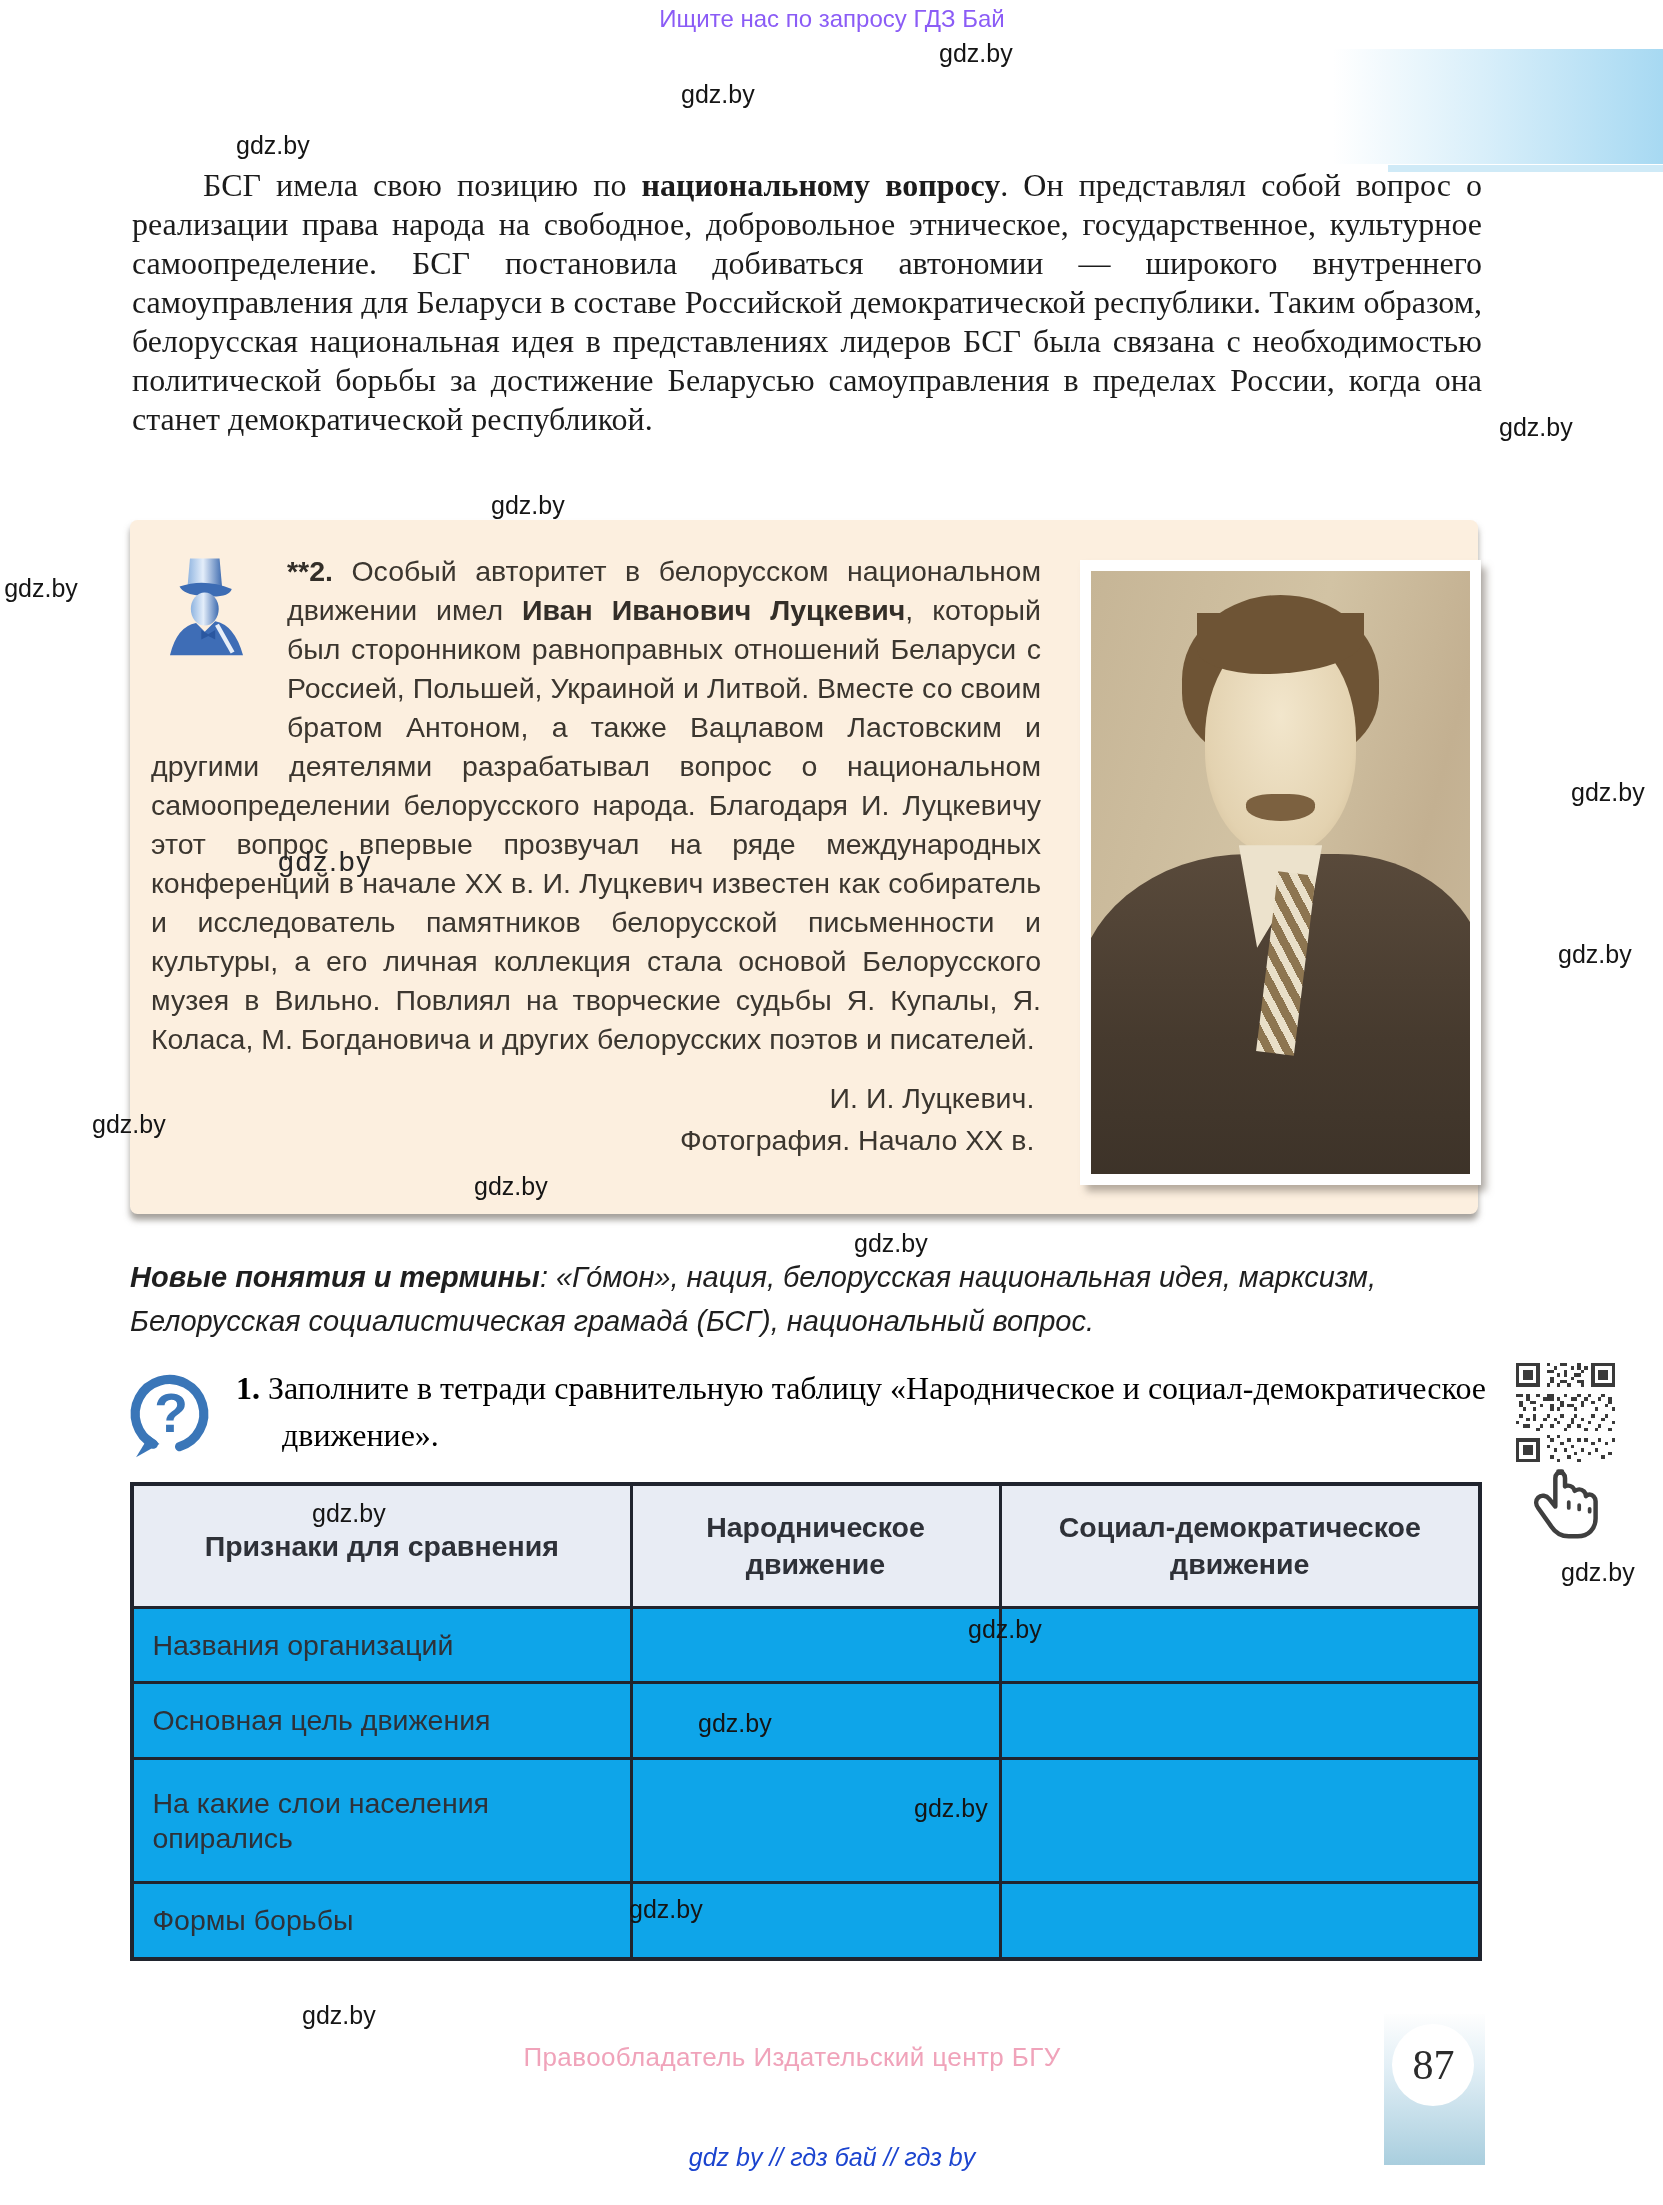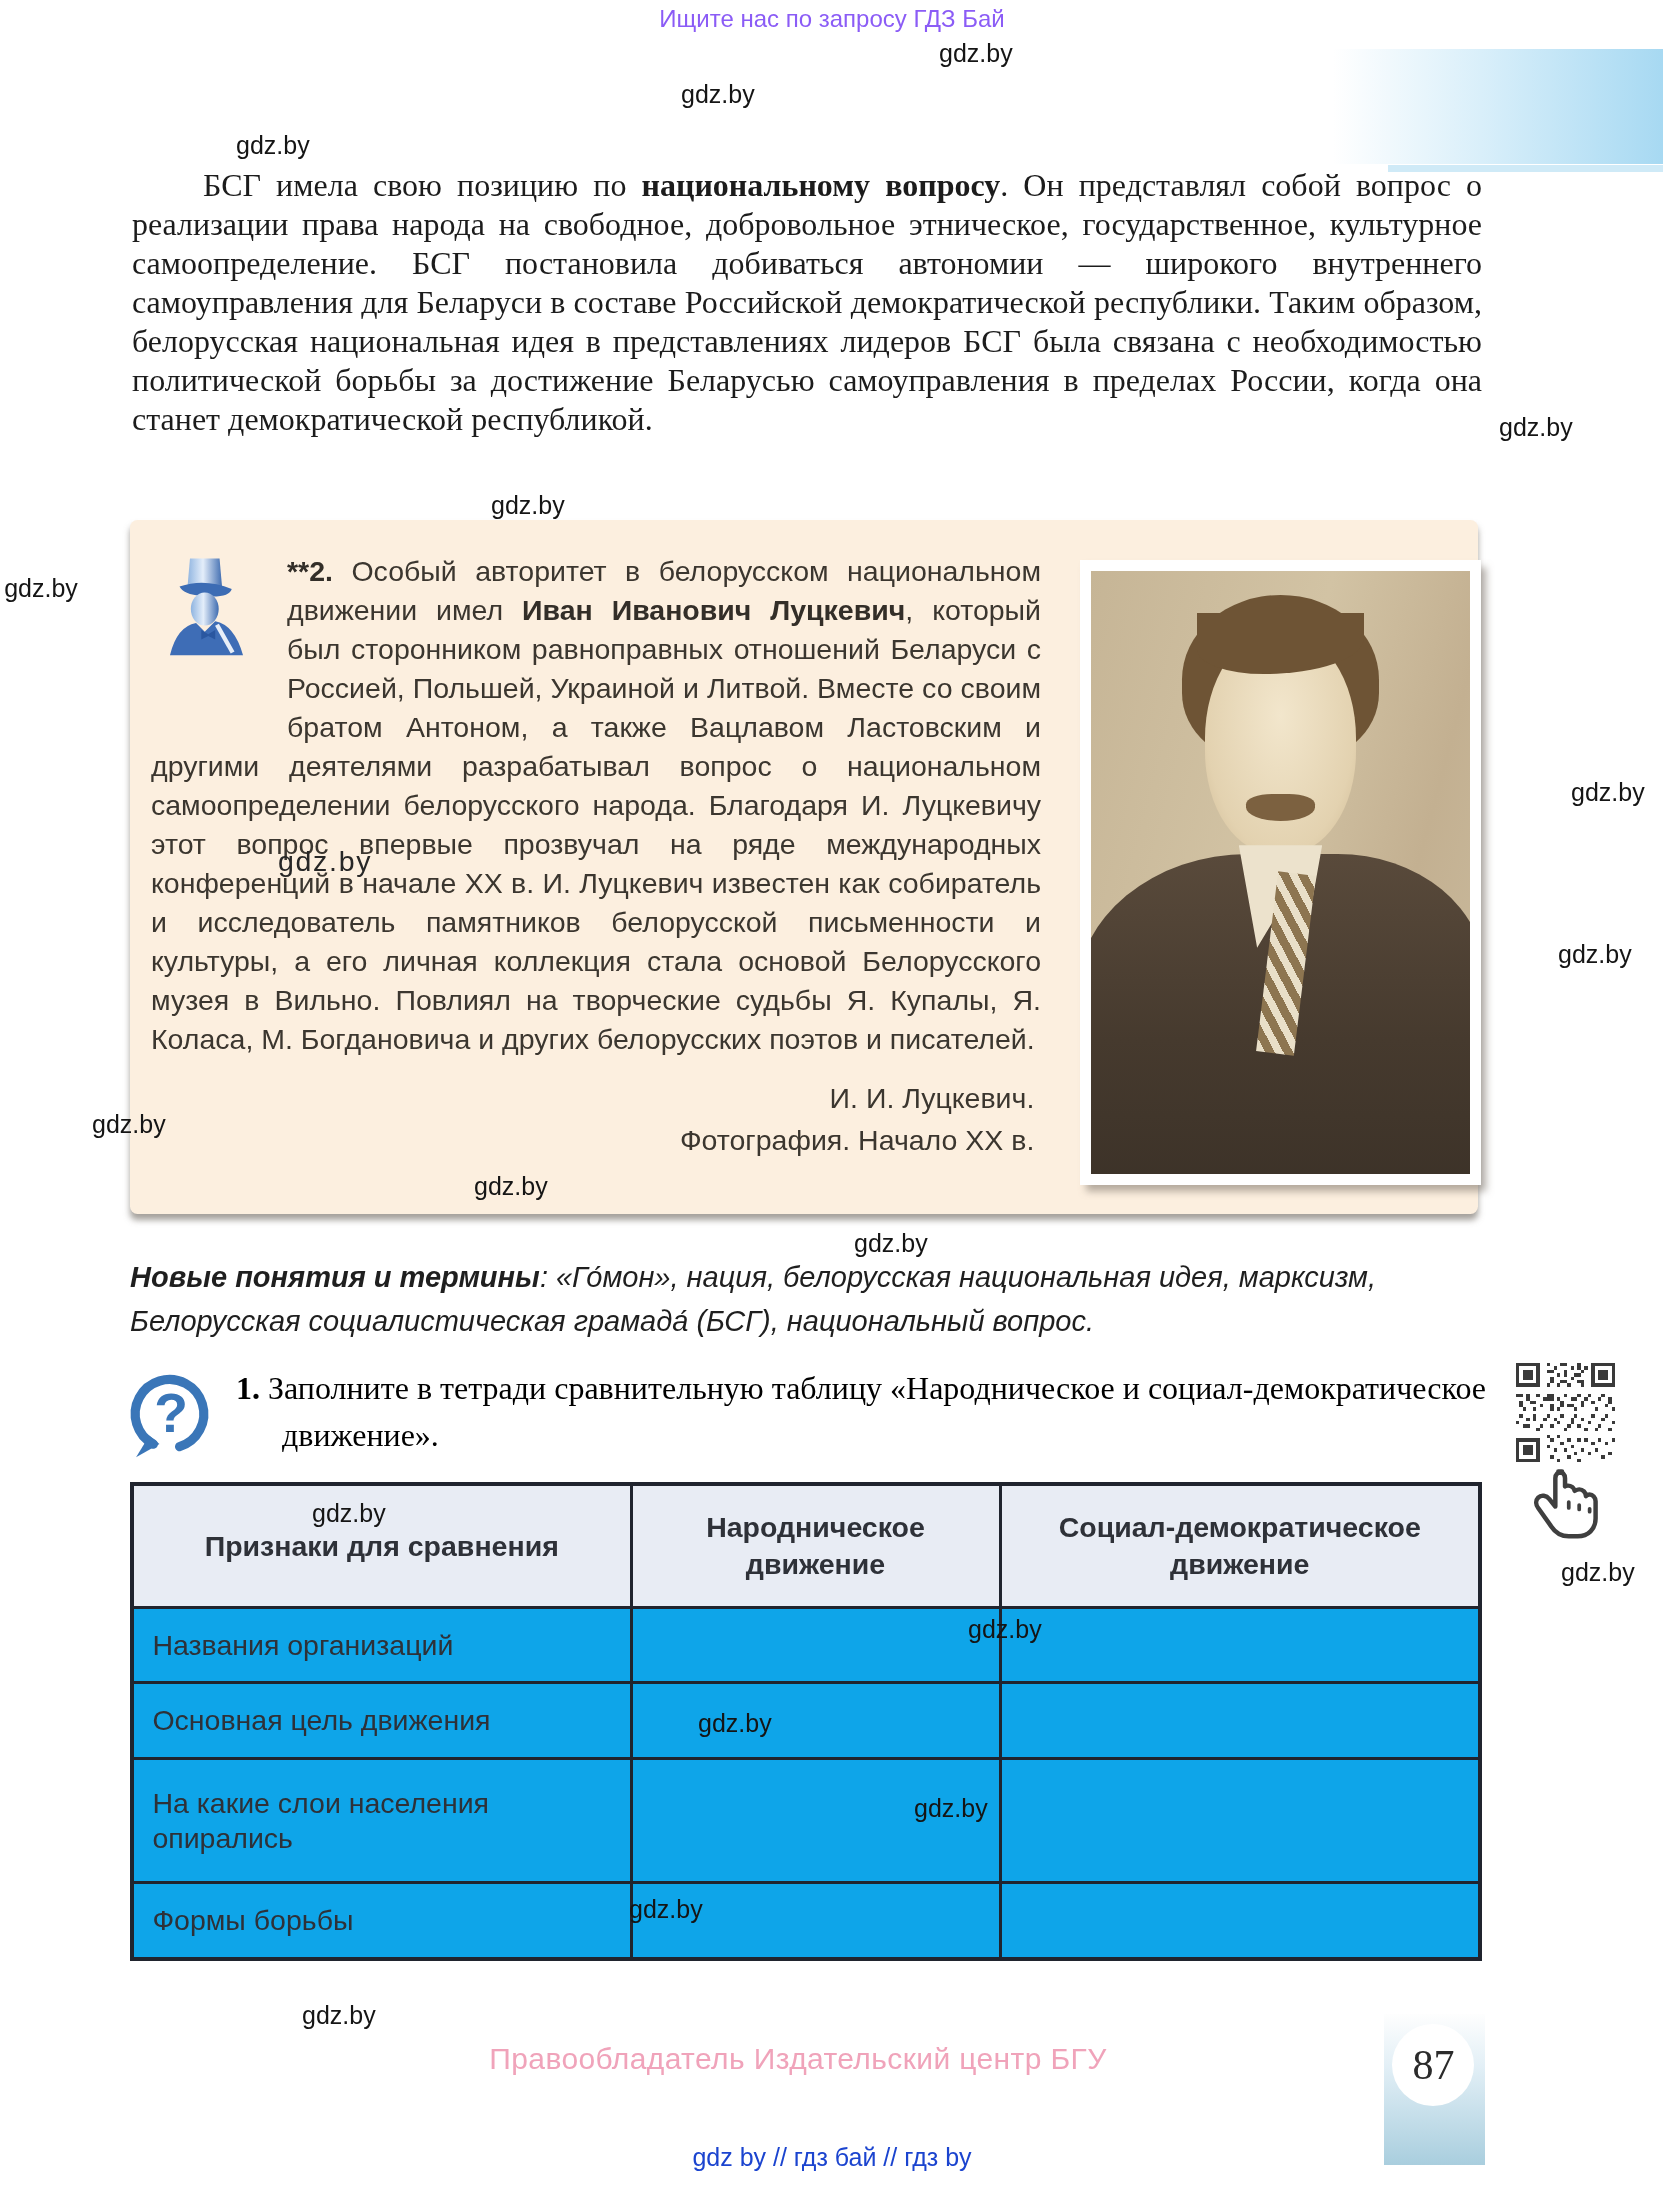--- a/index.html
+++ b/index.html
@@ -77,28 +77,28 @@
   .cmp-table th,.cmp-table td{border:3.4px solid #20242e;vertical-align:middle;}
   .cmp-table{border:4.2px solid #20242e;}
   .cmp-table th{background:#e8ecf4;font-size:28.5px;font-weight:bold;color:#2e3138;
                 text-align:center;line-height:37px;height:118px;}
   .cmp-table td{background:#0ea5e9;font-size:28.5px;color:#2e3138;text-align:left;
                 padding-left:18.4px;line-height:35px;}
   .row-h1{height:75px;} .row-h2{height:76px;} .row-h3{height:124px;} .row-h4{height:76px;}
 
   
   .footer-pink{position:absolute;left:0;top:2042px;width:1584px;text-align:center;
-               font-size:30px;letter-spacing:0.4px;color:#f0a3ba;margin-left:6px;}
+               font-size:26px;letter-spacing:0.4px;color:#f0a3ba;}
   .page-badge{position:absolute;left:1384px;top:2014px;width:101px;height:151px;
               background:linear-gradient(180deg,#fefefe 0%,#e2eff6 35%,#a9cede 100%);}
   .badge-circle{position:absolute;left:8.4px;top:10px;width:82px;height:82px;border-radius:50%;
               background:#ffffff;display:flex;align-items:center;justify-content:center;
               font-family:"Liberation Serif",serif;font-size:42px;color:#2b2b2b;text-align:right;}
   .footer-links{position:absolute;left:0;top:2143px;width:1664px;text-align:center;
-               font-size:25px;color:#1b44cf;}
+               font-size:25px;color:#1b44cf;font-style:italic;}
 </style>
 </head>
 <body>
 
 <div class="page">
 
   <div class="promo-top">Ищите нас по запросу ГДЗ Бай</div>
   <div class="topbar-gradient"></div>
   <div class="topbar-underline"></div>
 

